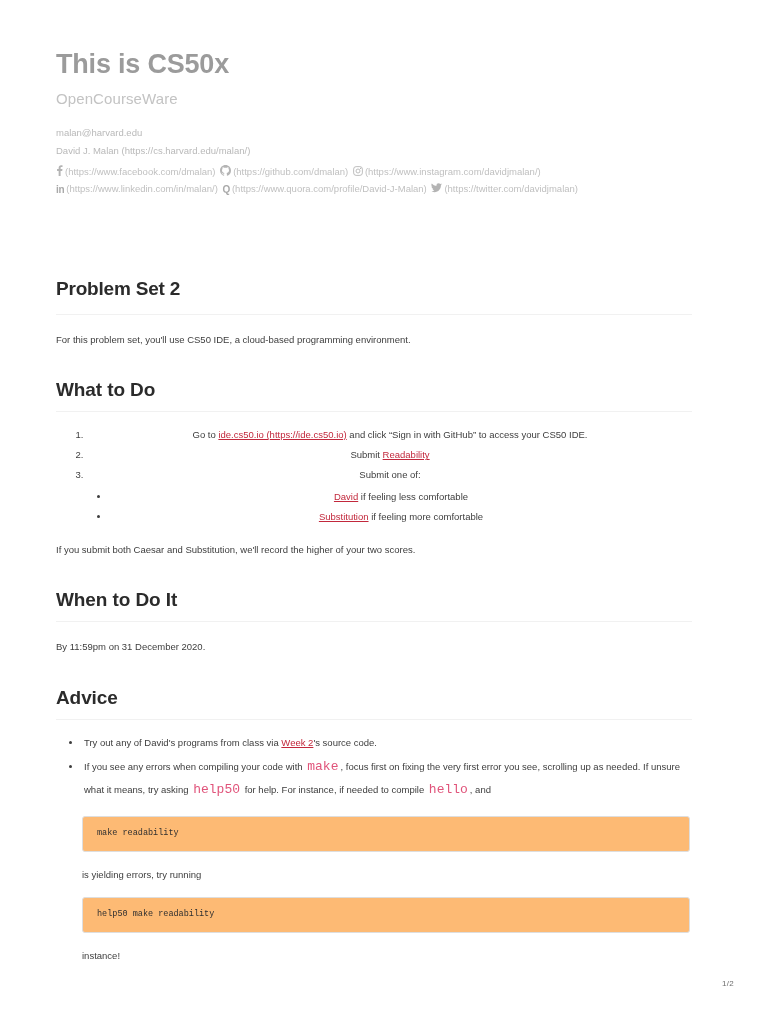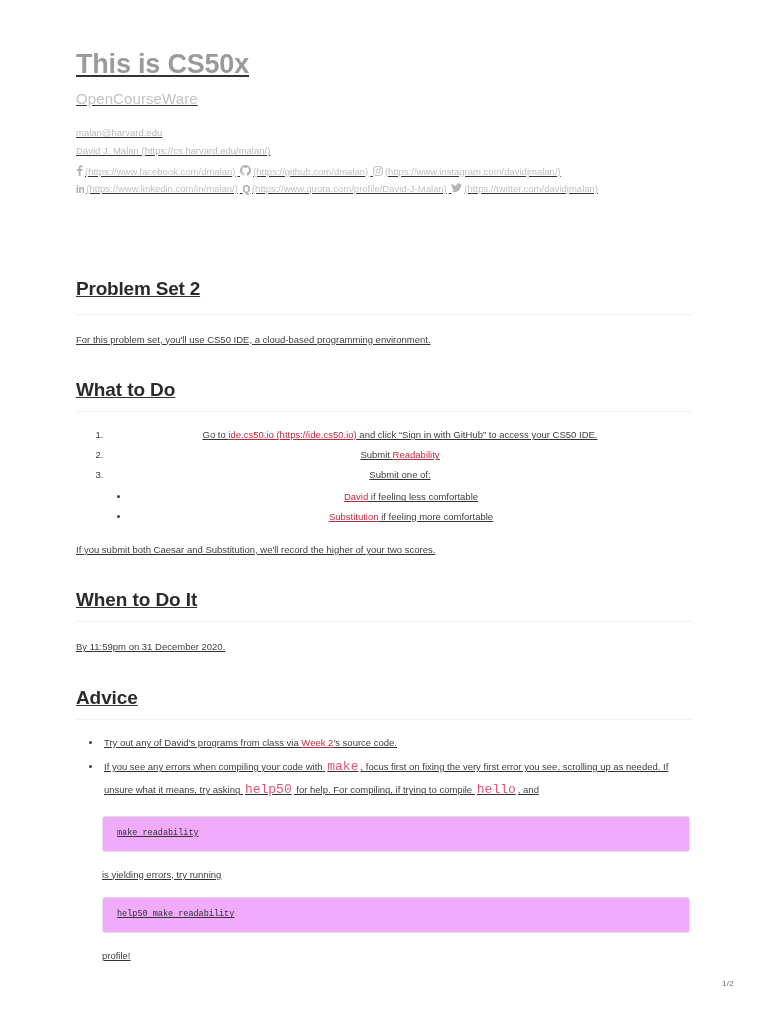--- a/index.html
+++ b/index.html
@@ -13,22 +13,21 @@
     font-family: "Liberation Sans", sans-serif;
     color: #333333;
     overflow: hidden;
     position: relative;
   }
   .page {
     position: relative;
     width: 768px;
     height: 1024px;
     box-sizing: border-box;
-    padding: 40px 76px 0 76px;
-    text-decoration: underline;
+    padding: 40px 76px 0 56px;
   }
 
   
   .masthead { margin: 0 0 0 0; }
   .doc-title {
     font-size: 27px;
     font-weight: bold;
     color: #9b9b9b;
     letter-spacing: -0.2px;
     margin: 8px 0 0 0;
@@ -131,21 +130,21 @@
     font-size: 13px;
     color: #e0537a;
     padding: 0 2px;
     white-space: nowrap;
   }
 
   pre.codeblock {
     font-family: "Liberation Mono", monospace;
     font-size: 8.5px;
     color: #2f2f2f;
-    background: #f0abfc;
+    background: #fdba74;
     border: 1px solid #dedede;
     border-radius: 3px;
     margin: 14px 0 0 0;
     padding: 11px 14px;
     line-height: 1.4;
     white-space: pre;
     overflow: hidden;
   }
   .blk-wrap { margin-left: 26px; margin-right: 2px; }
   p.blk-note {
@@ -229,27 +228,27 @@
 
   <h2 class="sub-title">When to Do It</h2>
   <div class="rule"></div>
   <p class="body">By 11:59pm on 31 December 2020.</p>
 
   <h2 class="sub-title">Advice</h2>
   <div class="rule"></div>
 
   <ul class="bullets">
     <li><span>Try out any of David's programs from class via </span><a class="link" href="#">Week 2</a><span>'s source code.</span></li>
-    <li><span>If you see any errors when compiling your code with </span><code class="inline">make</code><span>, focus first on fixing the very first error you see, scrolling up as needed. If unsure what it means, try asking </span><code class="inline">help50</code><span> for help. For compiling, if trying to compile </span><code class="inline">hello</code><span>, and</span></li>
+    <li><span>If you see any errors when compiling your code with </span><code class="inline">make</code><span>, focus first on fixing the very first error you see, scrolling up as needed. If unsure what it means, try asking </span><code class="inline">help50</code><span> for help. For instance, if needed to compile </span><code class="inline">hello</code><span>, and</span></li>
   </ul>
 
   <div class="blk-wrap">
     <pre class="codeblock">make readability</pre>
   </div>
   <p class="blk-note">is yielding errors, try running</p>
   <div class="blk-wrap">
     <pre class="codeblock">help50 make readability</pre>
   </div>
-  <p class="blk-note">profile!</p>
+  <p class="blk-note">instance!</p>
 
   <div class="page-number">1/2</div>
 
 </div>
 
 </body></html>

